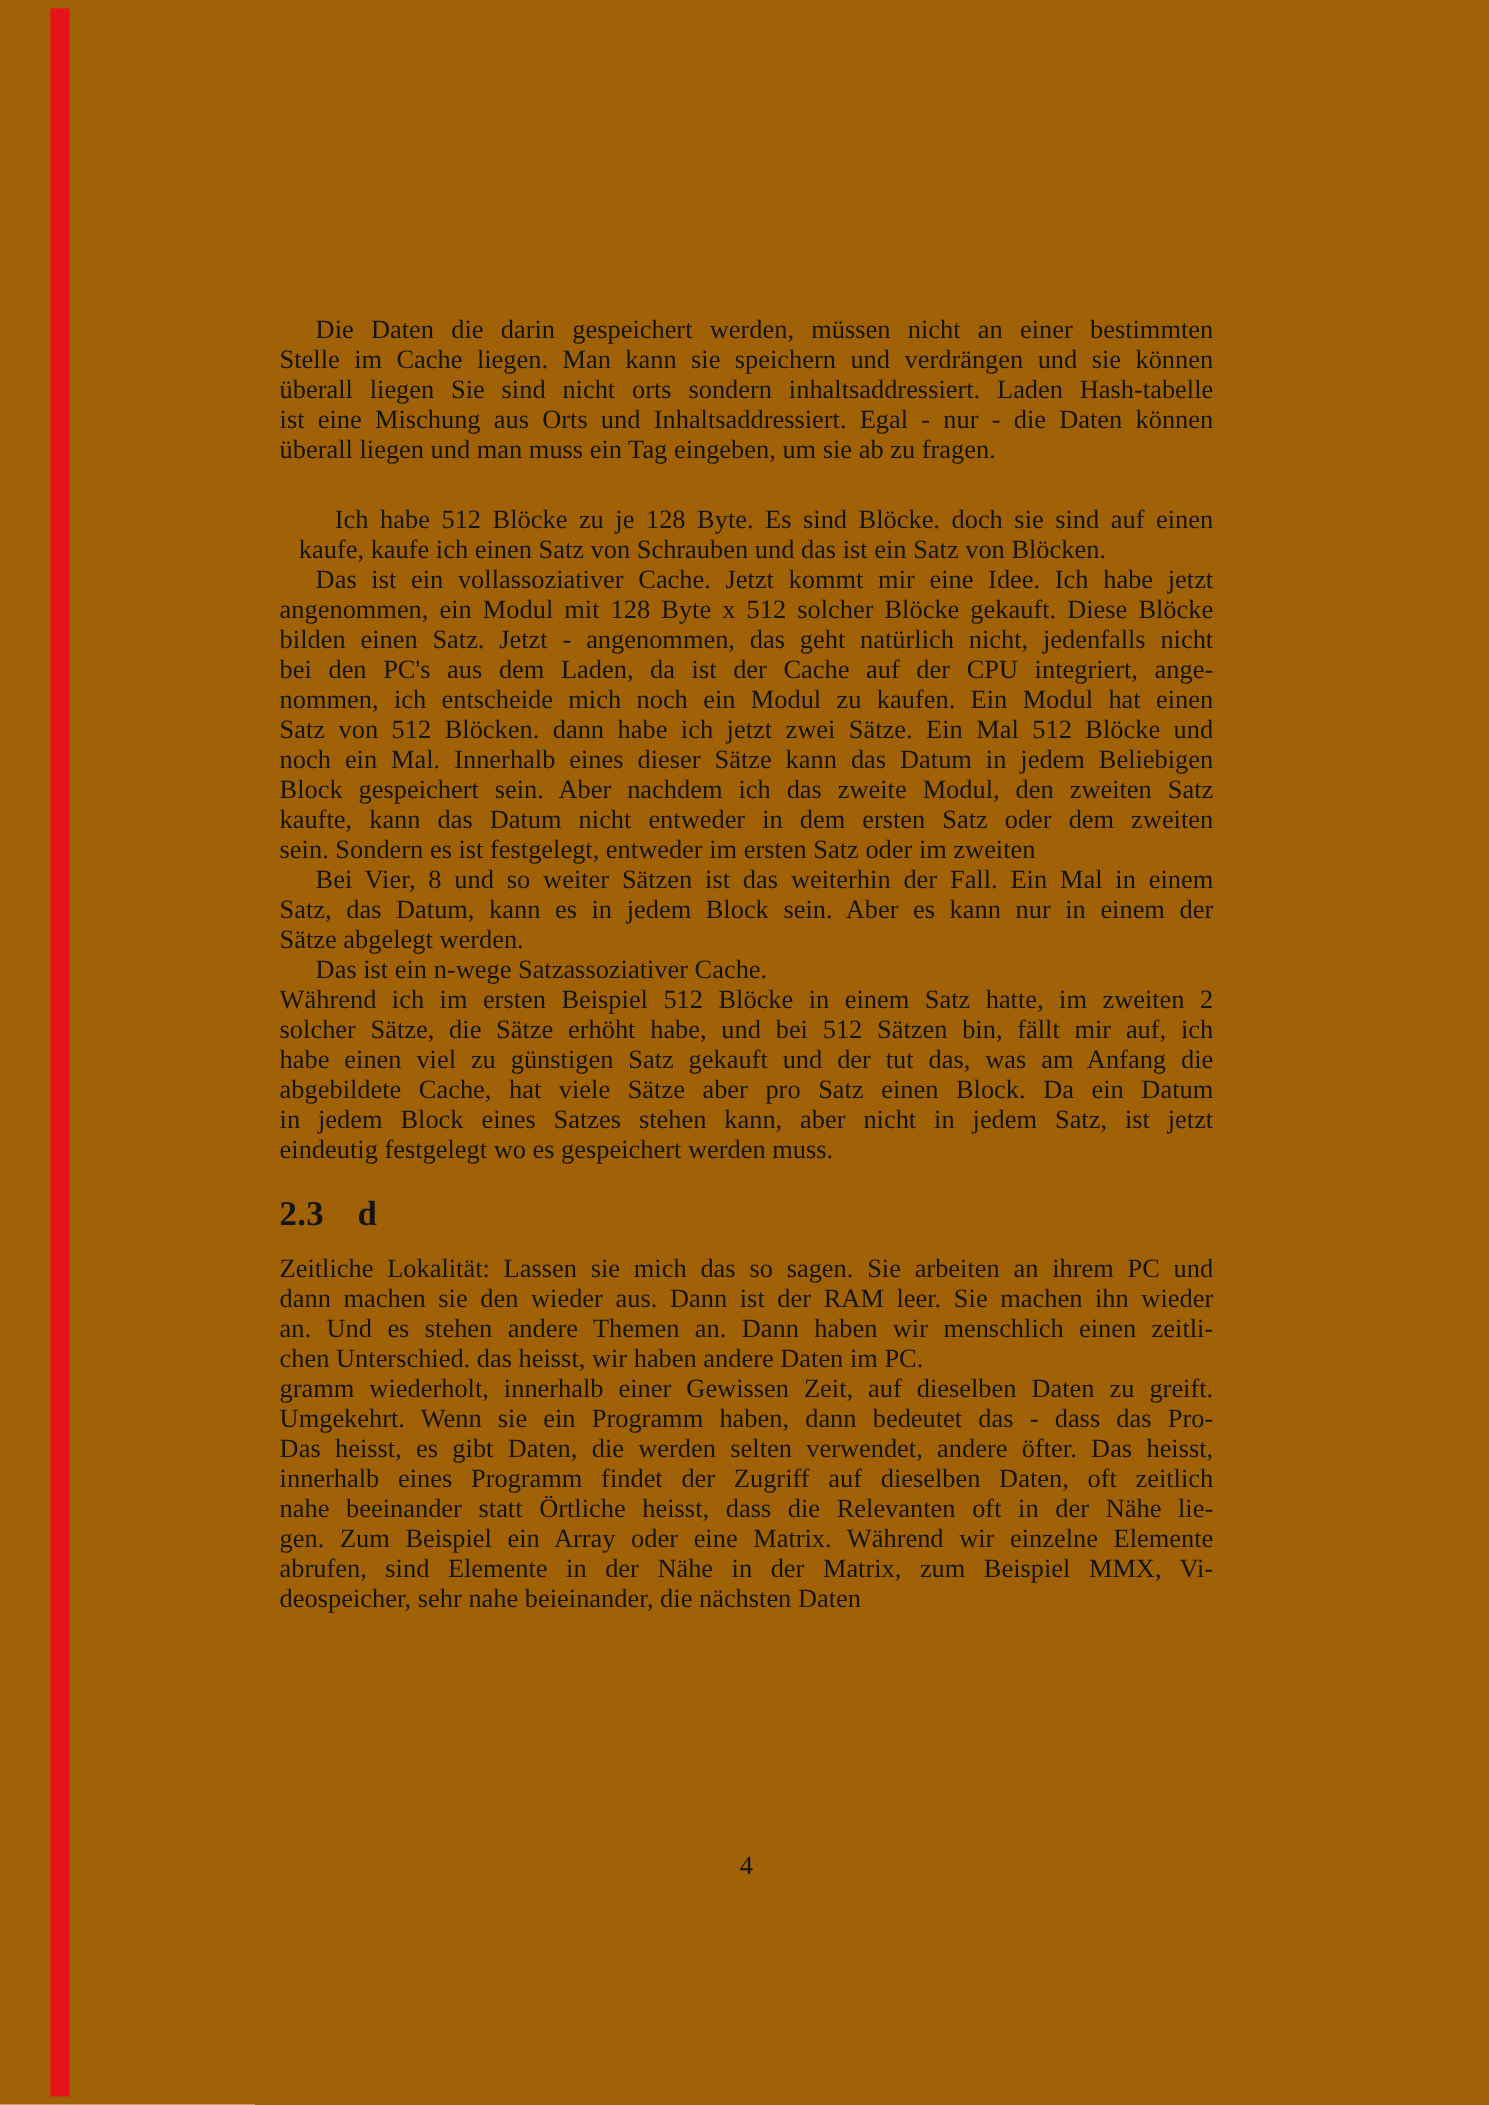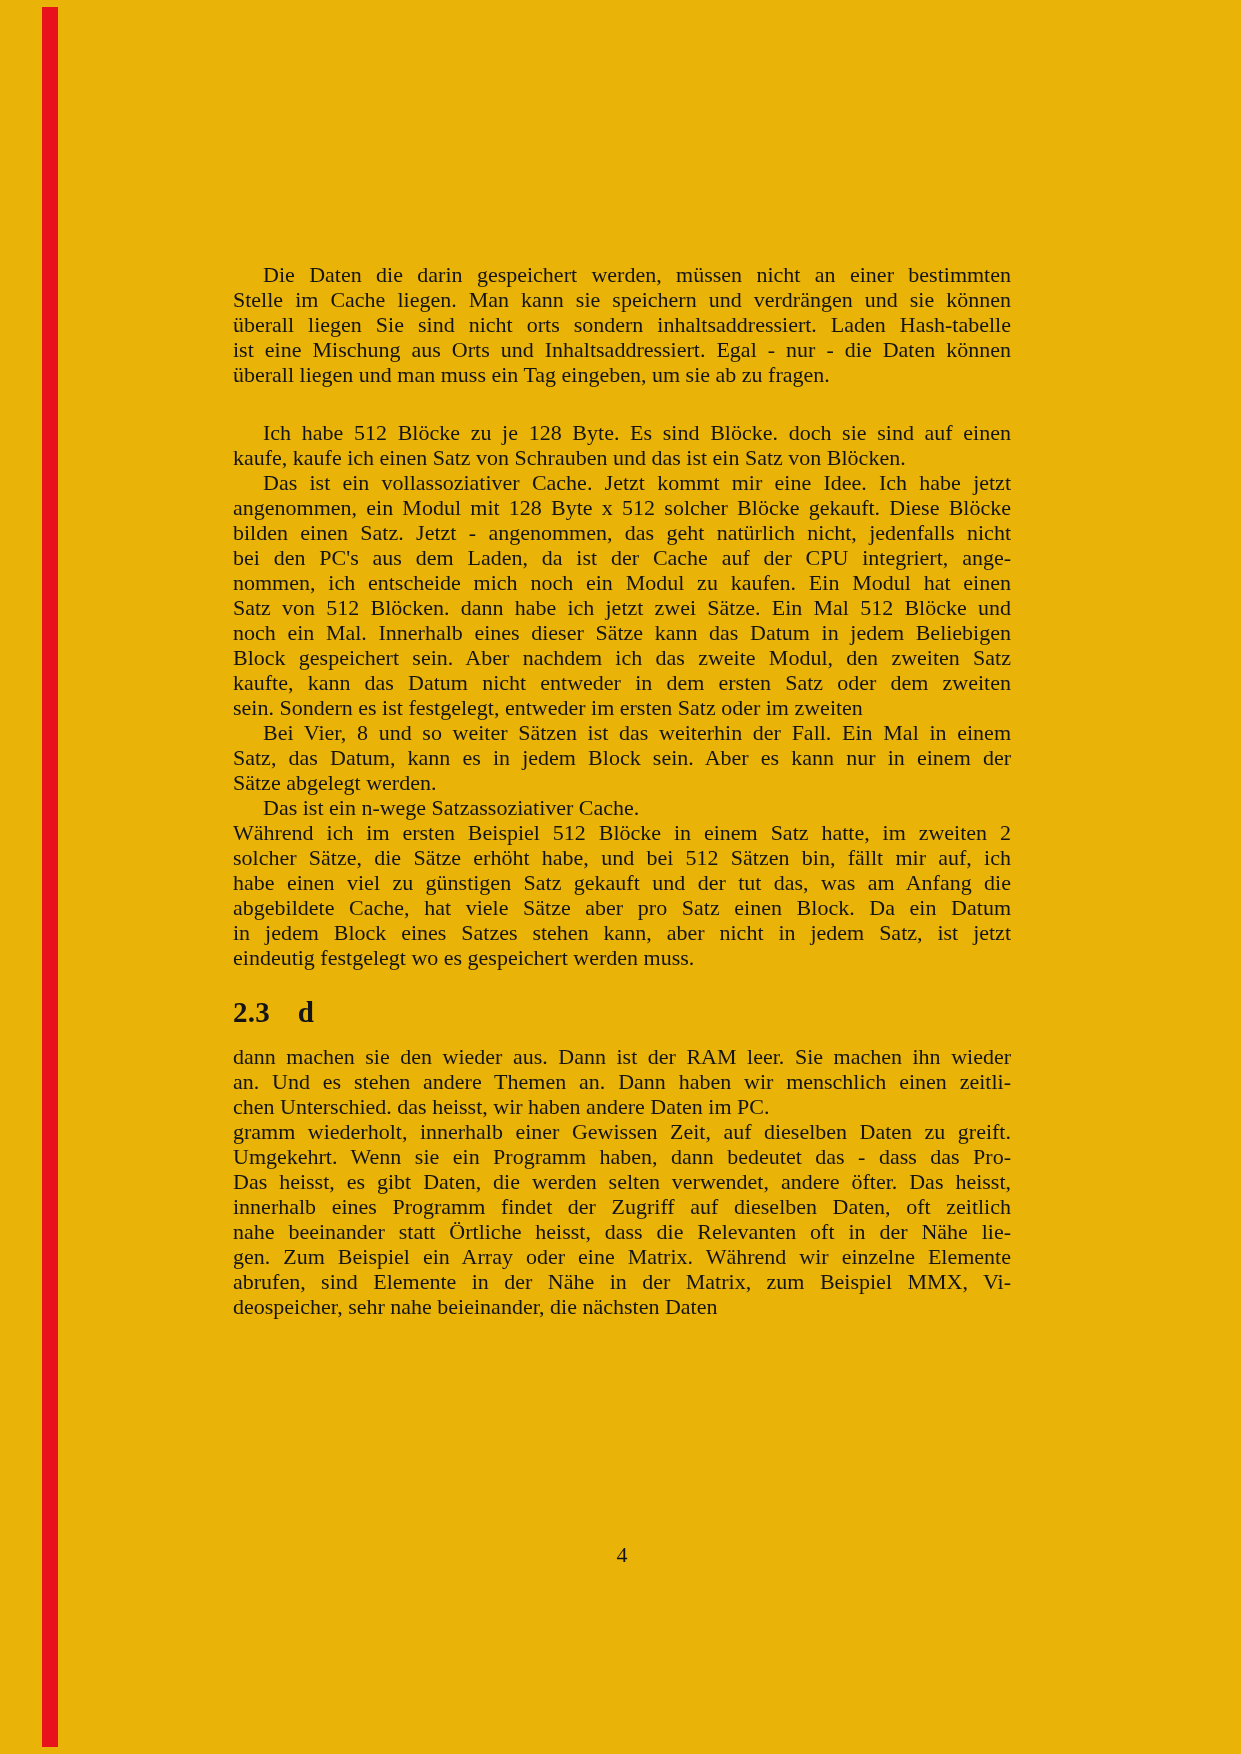--- a/index.html
+++ b/index.html
@@ -21,21 +21,21 @@
   }
   .body{
     position:absolute;
     left:233px;
     top:262px;
     width:778px;
     font-size:22px;
     line-height:25px;
   }
   .par{margin:0;}
-  .par.gap-lg{margin-top:33px;}
+  .par.gap-lg{margin-top:33px;margin-left:16px;}
   .par.gap-sm{}
   .ln{
     height:25px;
     text-align:justify;
     text-align-last:justify;
     white-space:normal;
   }
   .ln.last{text-align-last:left;}
   .ln.indent{text-indent:30px;}
   .heading{
@@ -51,21 +51,21 @@
     left:233px;
     width:778px;
     top:1542px;
     text-align:center;
     font-size:22px;
   }
 </style>
 </head>
 <body>
 
-<div class="page" style="background: #eab308; color: rgb(20, 20, 20);">
+<div class="page" style="background: #a16207; color: rgb(20, 20, 20);">
   <div class="change-bar" style="background: rgb(232, 18, 28);"></div>
 
   <div class="body">
     <div id="sec-before">
         <div class="par">
           <div class="ln indent">Die Daten die darin gespeichert werden, müssen nicht an einer bestimmten</div>
           <div class="ln">Stelle im Cache liegen. Man kann sie speichern und verdrängen und sie können</div>
           <div class="ln">überall liegen Sie sind nicht orts sondern inhaltsaddressiert. Laden Hash-tabelle</div>
           <div class="ln">ist eine Mischung aus Orts und Inhaltsaddressiert. Egal - nur - die Daten können</div>
           <div class="ln last">überall liegen und man muss ein Tag eingeben, um sie ab zu fragen.</div>
@@ -103,20 +103,21 @@
           <div class="ln last">eindeutig festgelegt wo es gespeichert werden muss.</div>
         </div>
       </div>
 
     <div class="heading">
       <span class="sec-num">2.3</span><span>d</span>
     </div>
 
     <div id="sec-after">
         <div class="par">
+          <div class="ln">Zeitliche Lokalität: Lassen sie mich das so sagen. Sie arbeiten an ihrem PC und</div>
           <div class="ln">dann machen sie den wieder aus. Dann ist der RAM leer. Sie machen ihn wieder</div>
           <div class="ln">an. Und es stehen andere Themen an. Dann haben wir menschlich einen zeitli-</div>
           <div class="ln last">chen Unterschied. das heisst, wir haben andere Daten im PC.</div>
         </div>
         <div class="par">
           <div class="ln">gramm wiederholt, innerhalb einer Gewissen Zeit, auf dieselben Daten zu greift.</div>
           <div class="ln">Umgekehrt. Wenn sie ein Programm haben, dann bedeutet das - dass das Pro-</div>
           <div class="ln">Das heisst, es gibt Daten, die werden selten verwendet, andere öfter. Das heisst,</div>
           <div class="ln">innerhalb eines Programm findet der Zugriff auf dieselben Daten, oft zeitlich</div>
           <div class="ln">nahe beeinander statt Örtliche heisst, dass die Relevanten oft in der Nähe lie-</div>

